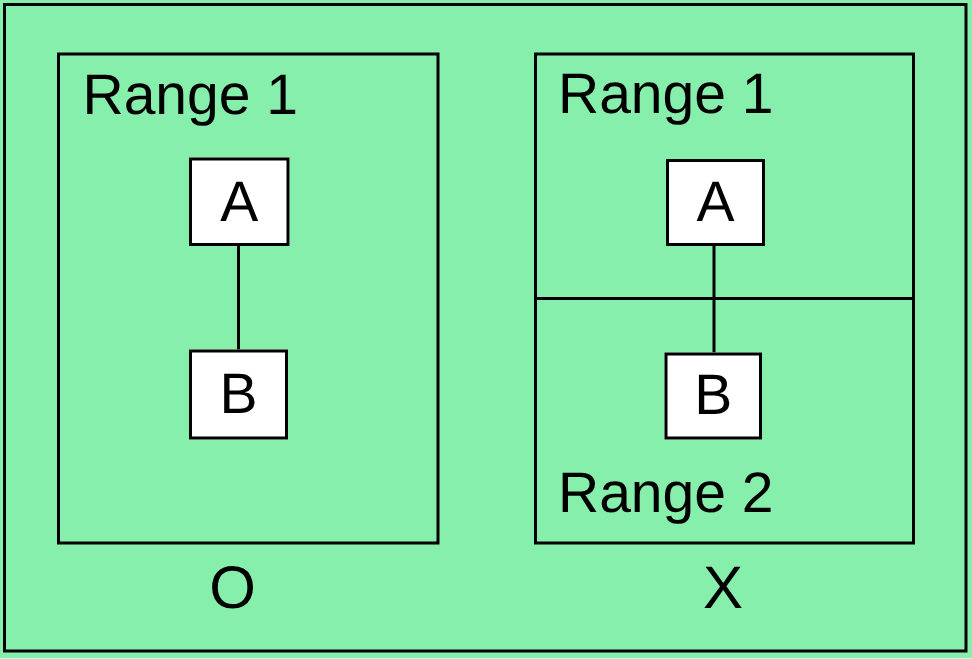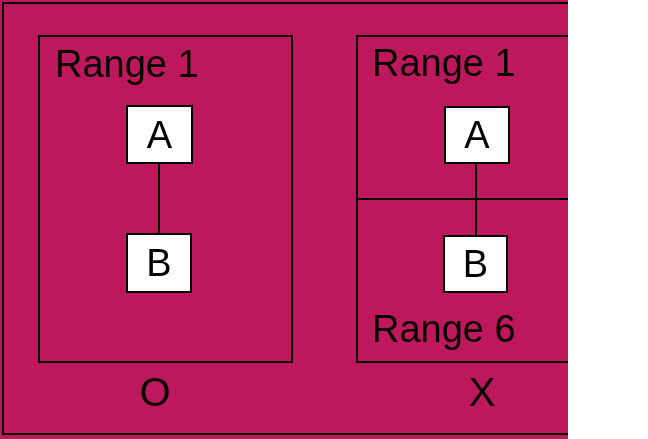--- a/index.html
+++ b/index.html
@@ -8,23 +8,23 @@
     background: #ffffff;
   }
   body {
     width: 648px;
     height: 439px;
     font-family: "Liberation Sans", sans-serif;
     color: #000000;
   }
   .stage {
     position: relative;
-    width: 568px;
+    width: 648px;
     height: 439px;
-    background: #be185d;
+    background: #86efac;
     overflow: hidden;
   }
   .outer-border {
     position: absolute;
     left: 2px;
     top: 2px;
     width: 643px;
     height: 433px;
     border: 2px solid #000000;
     box-sizing: border-box;
@@ -109,16 +109,16 @@
   <div class="range-rect rect-right"></div>
   <div class="divider"></div>
   <div class="range-label lbl-right-r1">Range 1</div>
   <div class="node node-right-a">
     <span>A</span>
   </div>
   <div class="connector conn-right"></div>
   <div class="node node-right-b">
     <span>B</span>
   </div>
-  <div class="range-label lbl-right-r2">Range 6</div>
+  <div class="range-label lbl-right-r2">Range 2</div>
   <div class="caption caption-right">X</div>
 
 </div>
 
 </body></html>

